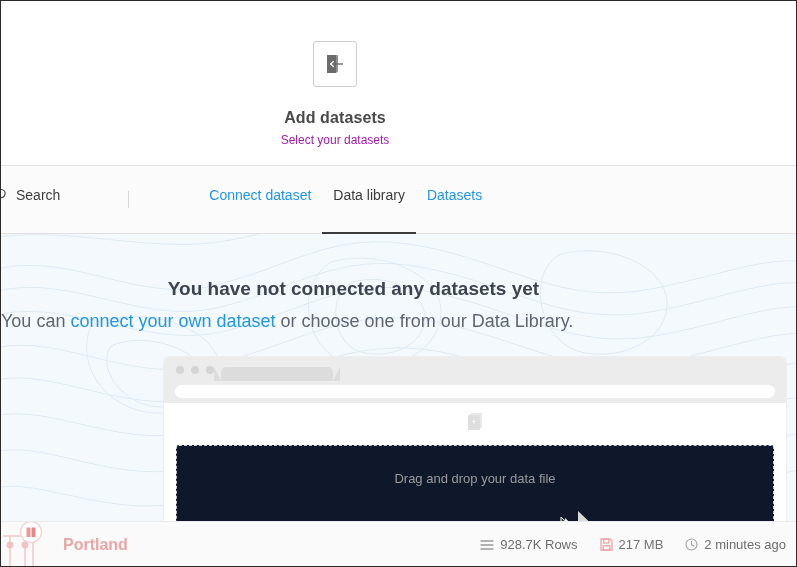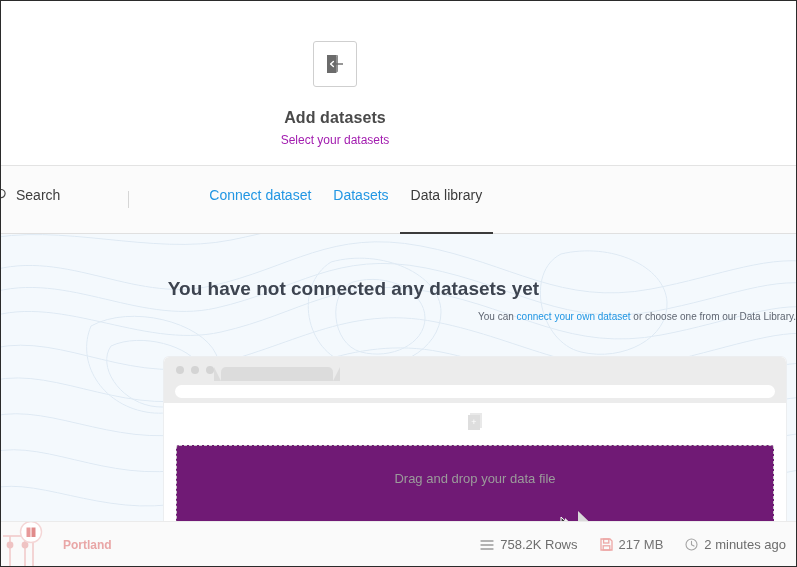--- a/index.html
+++ b/index.html
@@ -152,22 +152,22 @@
     text-align: center;
     font-size: 19px;
     font-weight: bold;
     color: #3d4450;
   }
 
   .empty-sub {
     position: absolute;
     left: 0; top: 77px;
     width: 795px;
-    text-align: right;
-    font-size: 10px;
+    text-align: left;
+    font-size: 18px;
     color: #5f6672;
   }
 
   .empty-sub a {
     color: #2196e3;
     text-decoration: none;
     cursor: pointer;
   }
 
   
@@ -262,21 +262,21 @@
     line-height: 15px;
     text-align: center;
   }
 
   .dropzone {
     position: absolute;
     left: 12px;
     top: 42px;
     width: 598px;
     height: 87px;
-    background: #701a75;
+    background: #0f172a;
     border: 1px dashed #c9c9c9;
     border-radius: 3px;
   }
 
   .dropzone-label {
     position: absolute;
     left: 0; right: 0;
     top: 25px;
     text-align: center;
     font-size: 13px;
@@ -305,21 +305,21 @@
   .footer-left {
     position: absolute;
     left: 0; top: 0;
     height: 45px;
     display: flex;
     align-items: center;
   }
 
   .footer-name {
     margin-left: 10px;
-    font-size: 12px;
+    font-size: 16px;
     font-weight: bold;
     color: #e9a6a6;
     cursor: pointer;
   }
 
   .footer-right {
     position: absolute;
     right: 10px; top: 0;
     height: 45px;
     display: flex;
@@ -368,22 +368,22 @@
           <line x1="3.0" y1="8.7" x2="0.3" y2="12.4" stroke="#4a4a4a" stroke-width="1.2" stroke-linecap="round"></line>
         </svg>
       </span>
       <span class="lbl">Search</span>
     </div>
 
     <div class="tab-divider"></div>
 
     <div class="tabs">
       <div class="tab">Connect dataset</div>
+      <div class="tab active">Data library</div>
       <div class="tab">Datasets</div>
-      <div class="tab active">Data library</div>
     </div>
   </div>
 
   <div class="body">
 
     <svg class="topo" viewBox="0 0 795 287" preserveAspectRatio="none">
       <g fill="none" stroke="#dbe7f2" stroke-width="1">
         <path d="M-20,40 C60,10 130,70 210,52 C290,34 330,-5 420,12 C510,29 560,72 650,55 C720,42 770,18 820,30"></path>
         <path d="M-20,62 C60,32 135,92 215,74 C295,56 335,16 425,34 C515,52 565,94 655,77 C725,64 775,40 820,52"></path>
         <path d="M-20,86 C55,56 140,116 220,98 C300,80 340,40 430,58 C520,76 570,118 660,101 C730,88 780,64 820,76"></path>
@@ -474,21 +474,21 @@
       <div class="stat rows">
         <span class="icon">
           <svg width="14" height="12" viewBox="0 0 14 12">
             <g stroke="#9a9a9a" stroke-width="1.3" stroke-linecap="round">
               <line x1="1" y1="2" x2="13" y2="2"></line>
               <line x1="1" y1="6" x2="13" y2="6"></line>
               <line x1="1" y1="10" x2="13" y2="10"></line>
             </g>
           </svg>
         </span>
-        <span>758.2K Rows</span>
+        <span>928.7K Rows</span>
       </div>
 
       <div class="stat size">
         <span class="icon">
           <svg width="13" height="13" viewBox="0 0 13 13">
             <path d="M1,1 H10 L12,3 V12 H1 Z" fill="none" stroke="#eda7a5" stroke-width="1.3"></path>
             <rect x="3.6" y="1" width="5.2" height="4" fill="none" stroke="#eda7a5" stroke-width="1.3"></rect>
             <rect x="3.2" y="7.8" width="6.6" height="4.2" fill="none" stroke="#eda7a5" stroke-width="1.3"></rect>
           </svg>
         </span>

